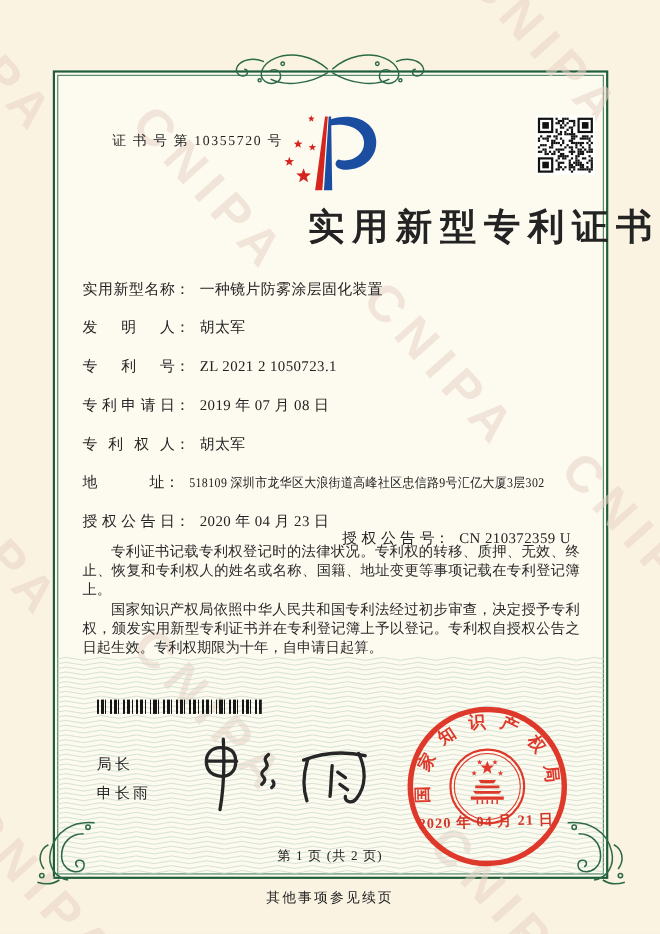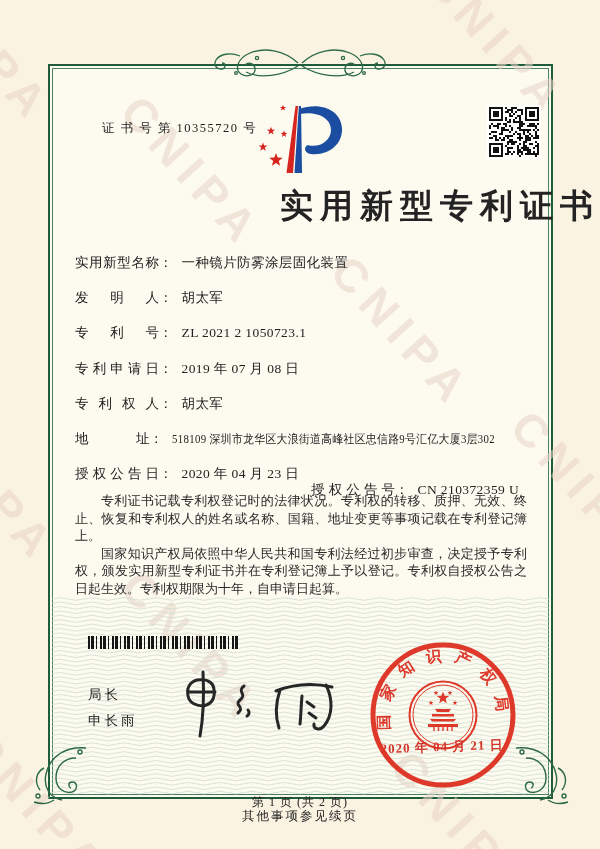--- a/index.html
+++ b/index.html
@@ -27,21 +27,21 @@
   .pair2{position:absolute;left:236px;top:16px;display:flex;align-items:baseline;}
   .paras{position:absolute;left:75px;top:492px;width:452px;font-size:13px;line-height:17.6px;
          text-align:justify;color:#2a2a2a;}
   .paras p{margin:0;text-indent:2em;}
   .barcode{position:absolute;left:88px;top:636px;width:150px;height:13px;
     background:repeating-linear-gradient(90deg,#161616 0 1.6px,transparent 1.6px 3.4px,
     #161616 3.4px 6.4px,transparent 6.4px 7.6px,#161616 7.6px 8.6px,transparent 8.6px 12px);}
   .officer{position:absolute;left:88px;top:682px;font-size:13.5px;letter-spacing:3px;line-height:26px;}
   .sig{position:absolute;left:176px;top:666px;}
   .seal{position:absolute;left:366px;top:638px;}
-  .pagefoot{position:absolute;left:0;right:0;top:794px;text-align:center;font-size:12px;letter-spacing:1px;}
+  .pagefoot{position:absolute;left:0;right:0;top:770px;text-align:center;font-size:12px;letter-spacing:1px;}
   .note{position:absolute;left:0;right:0;top:808px;text-align:center;font-size:12.5px;letter-spacing:2px;}
 </style>
 </head>
 <body>
 
 <div class="page">
 
   <div class="frame"></div>
 
   <div class="wm" style="left:-60px;top:-40px">CNIPA</div>

